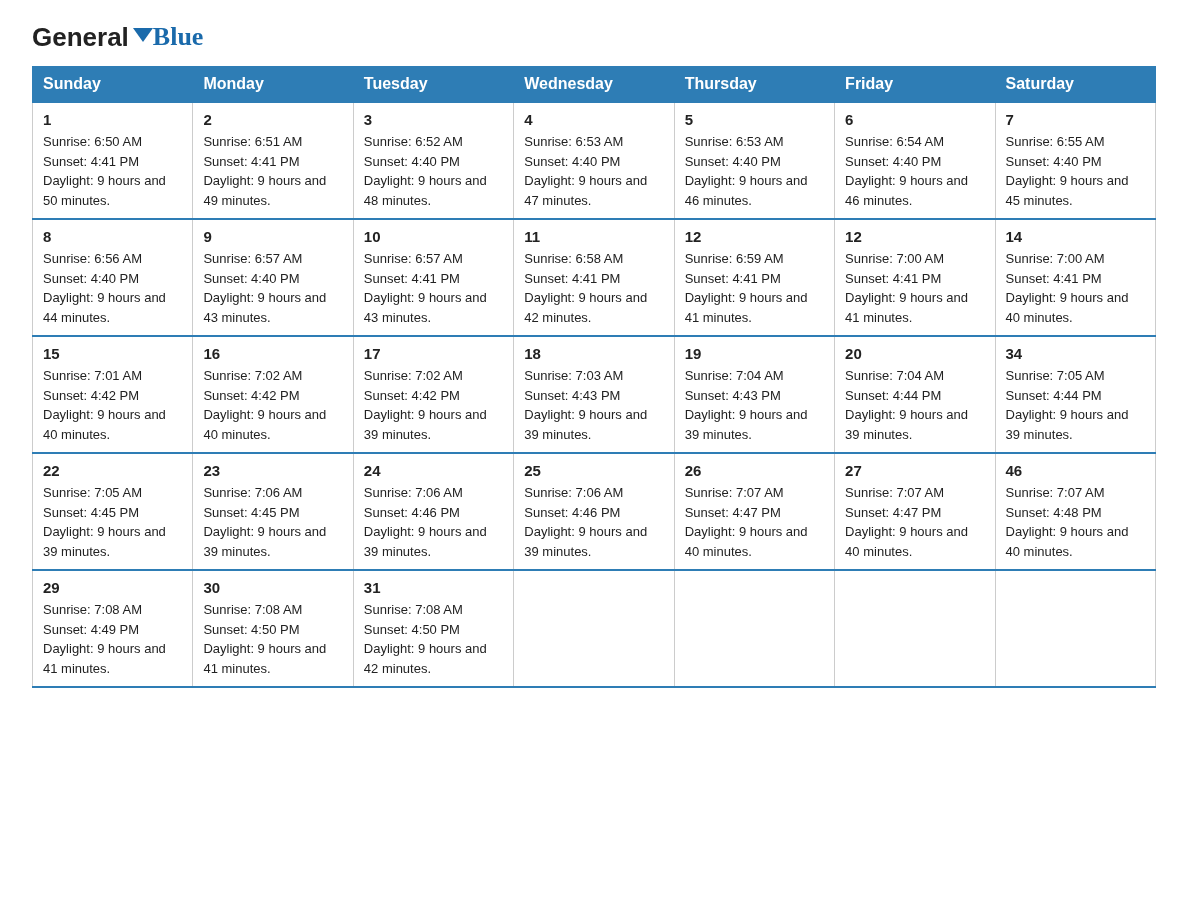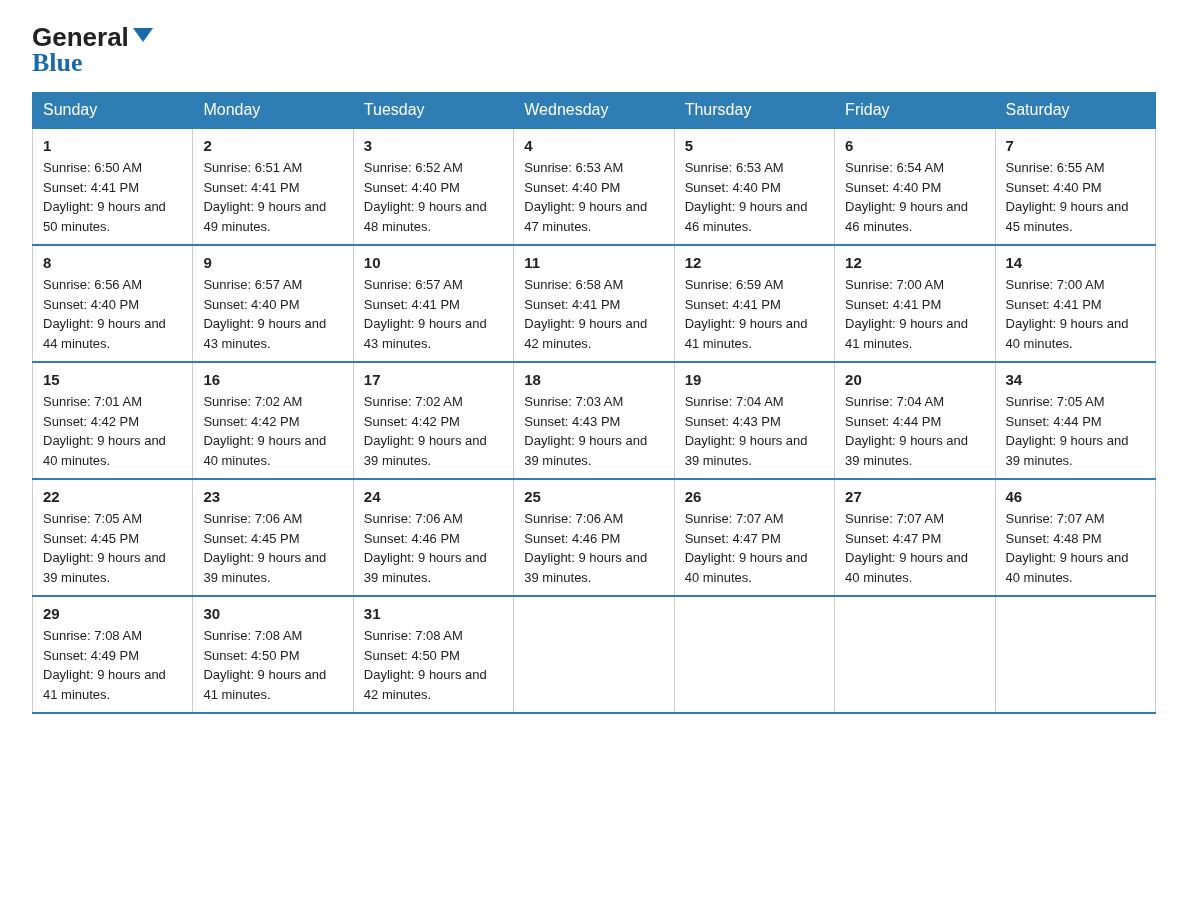--- a/index.html
+++ b/index.html
@@ -11,21 +11,21 @@
       min-height: 918px;
     }
     .header {
       display: flex;
       justify-content: space-between;
       align-items: flex-start;
       margin-bottom: 16px;
     }
     .logo {
       display: flex;
-      flex-direction: column;
+      flex-direction: row;
       align-items: flex-start;
     }
     .logo-general {
       font-size: 26px;
       font-weight: bold;
       color: #222;
       line-height: 1;
     }
     .logo-blue {
       font-size: 26px;
@@ -66,21 +66,21 @@
     }
     .calendar {
       width: 100%;
       border-collapse: collapse;
       border: 1.5px solid #2e7db5;
     }
     .calendar th {
       background-color: #2e7db5;
       color: #fff;
       font-size: 16px;
-      font-weight: normal;
+      font-weight: bold;
       padding: 8px 10px;
       text-align: left;
       border: 1px solid #2e7db5;
     }
     .calendar td {
       vertical-align: top;
       padding: 8px 10px;
       border: 1px solid #ccc;
       font-size: 13.5px;
       color: #222;

